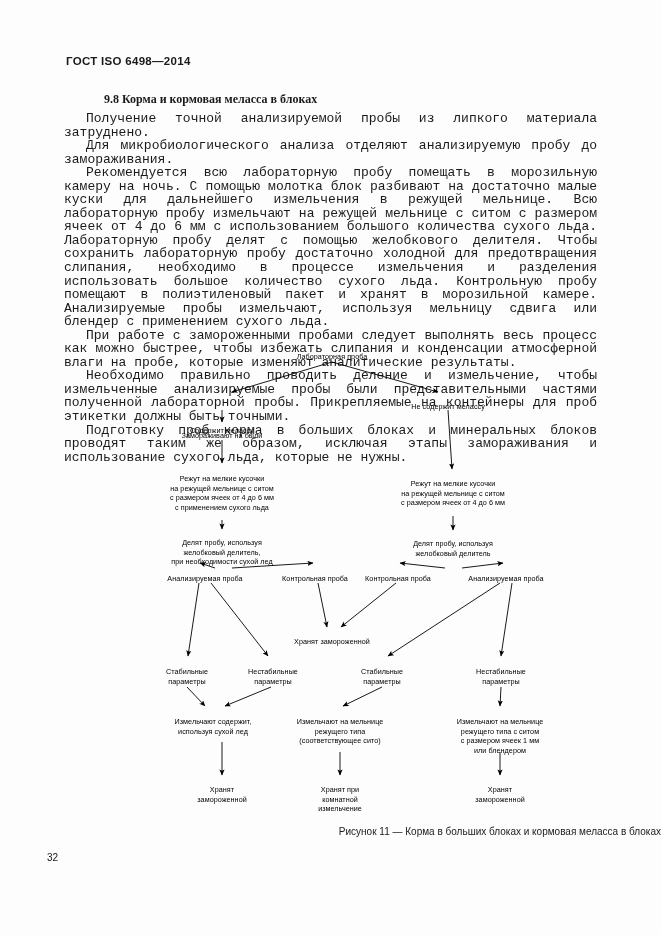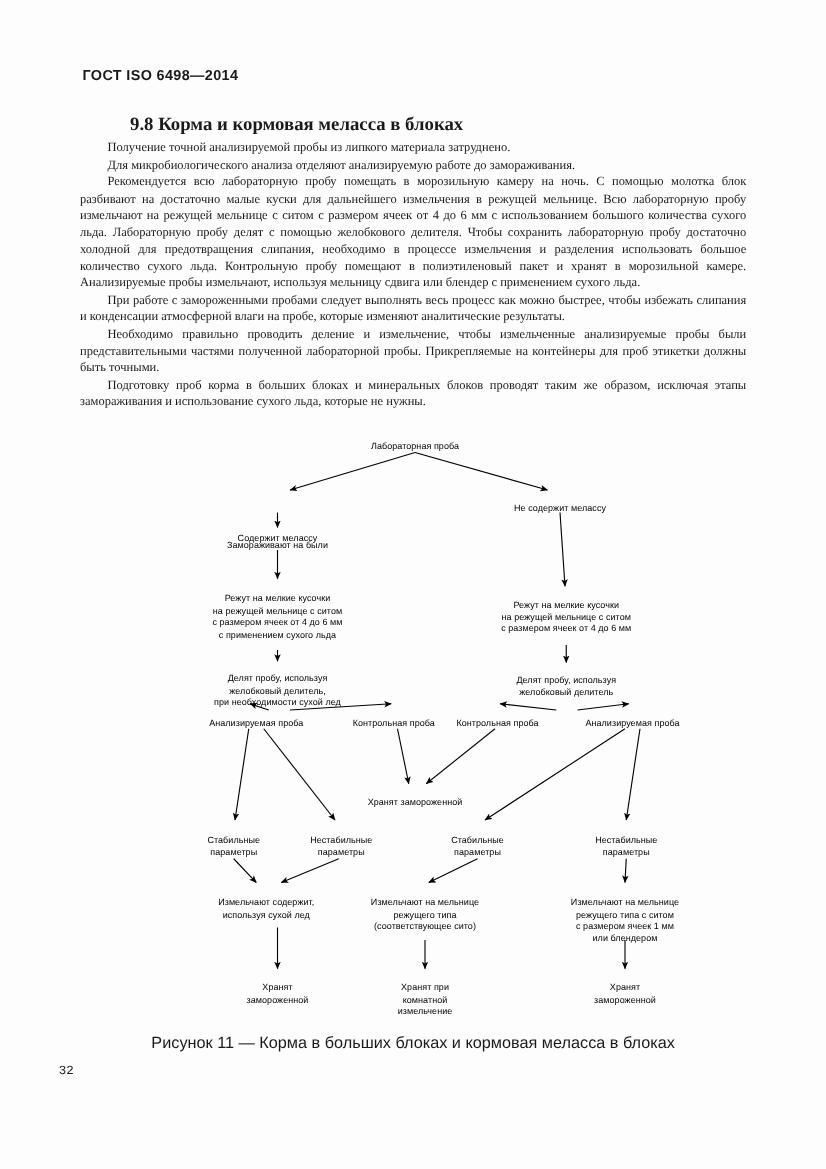--- a/index.html
+++ b/index.html
@@ -27,54 +27,53 @@
     left: 66px;
     top: 55px;
     font-size: 11.5px;
     font-weight: bold;
     letter-spacing: 0.3px;
   }
   .section-heading {
     position: absolute;
     left: 104px;
     top: 92px;
-    font-size: 15px;
+    font-size: 12px;
     font-weight: bold;
     font-family: "Liberation Serif", serif;
   }
   .body-text {
     position: absolute;
     left: 64px;
     top: 112px;
     width: 533px;
-    font-size: 10px;
+    font-size: 13px;
     line-height: 13.55px;
     text-align: justify;
-    font-family: Liberation Serif, serif;
+    font-family: Liberation Mono, monospace;
   }
   .body-text p {
     margin: 0;
     text-indent: 22px;
     text-align: justify;
     hyphens: manual;
   }
   .page-number {
     position: absolute;
     left: 47px;
     top: 852px;
     font-size: 10px;
-    font-family: Liberation Mono, monospace;
   }
   .fig-caption {
     position: absolute;
     left: 0;
     top: 826px;
     width: 661px;
-    text-align: center;
-    font-size: 13px;
+    text-align: right;
+    font-size: 10px;
   }
 
   
   .chart {
     position: absolute;
     left: 0;
     top: 350px;
     width: 661px;
     height: 470px;
   }
@@ -101,21 +100,21 @@
 <body>
 
 <div class="page">
 
   <div class="header-title">ГОСТ ISO 6498—2014</div>
 
   <div class="section-heading">9.8  Корма и кормовая меласса в блоках</div>
 
   <div class="body-text">
     <p>Получение точной анализируемой пробы из липкого материала затруднено.</p>
-    <p>Для микробиологического анализа отделяют анализируемую работе до замораживания.</p>
+    <p>Для микробиологического анализа отделяют анализируемую пробу до замораживания.</p>
     <p>Рекомендуется всю лабораторную пробу помещать в морозильную камеру на ночь. С помощью молотка блок разбивают на достаточно малые куски для дальнейшего измельчения в режущей мельнице. Всю лабораторную пробу измельчают на режущей мельнице с ситом с размером ячеек от 4 до 6 мм с использованием большого количества сухого льда. Лабораторную пробу делят с помощью желобкового делителя. Чтобы сохранить лабораторную пробу достаточно холодной для предотвращения слипания, необходимо в процессе измельчения и разделения использовать большое количество сухого льда. Контрольную пробу помещают в полиэтиленовый пакет и хранят в морозильной камере. Анализируемые пробы измельчают, используя мельницу сдвига или блендер с применением сухого льда.</p>
     <p>При работе с замороженными пробами следует выполнять весь процесс как можно быстрее, чтобы избежать слипания и конденсации атмосферной влаги на пробе, которые изменяют аналитические результаты.</p>
     <p>Необходимо правильно проводить деление и измельчение, чтобы измельченные анализируемые пробы были представительными частями полученной лабораторной пробы. Прикрепляемые на контейнеры для проб этикетки должны быть точными.</p>
     <p>Подготовку проб корма в больших блоках и минеральных блоков проводят таким же образом, исключая этапы замораживания и использование сухого льда, которые не нужны.</p>
   </div>
 
   <div class="chart">
     <svg viewBox="0 0 661 470">
       <defs>
         <marker id="ah" markerWidth="7" markerHeight="7" refX="5.6" refY="2.6" orient="auto" markerUnits="userSpaceOnUse">

